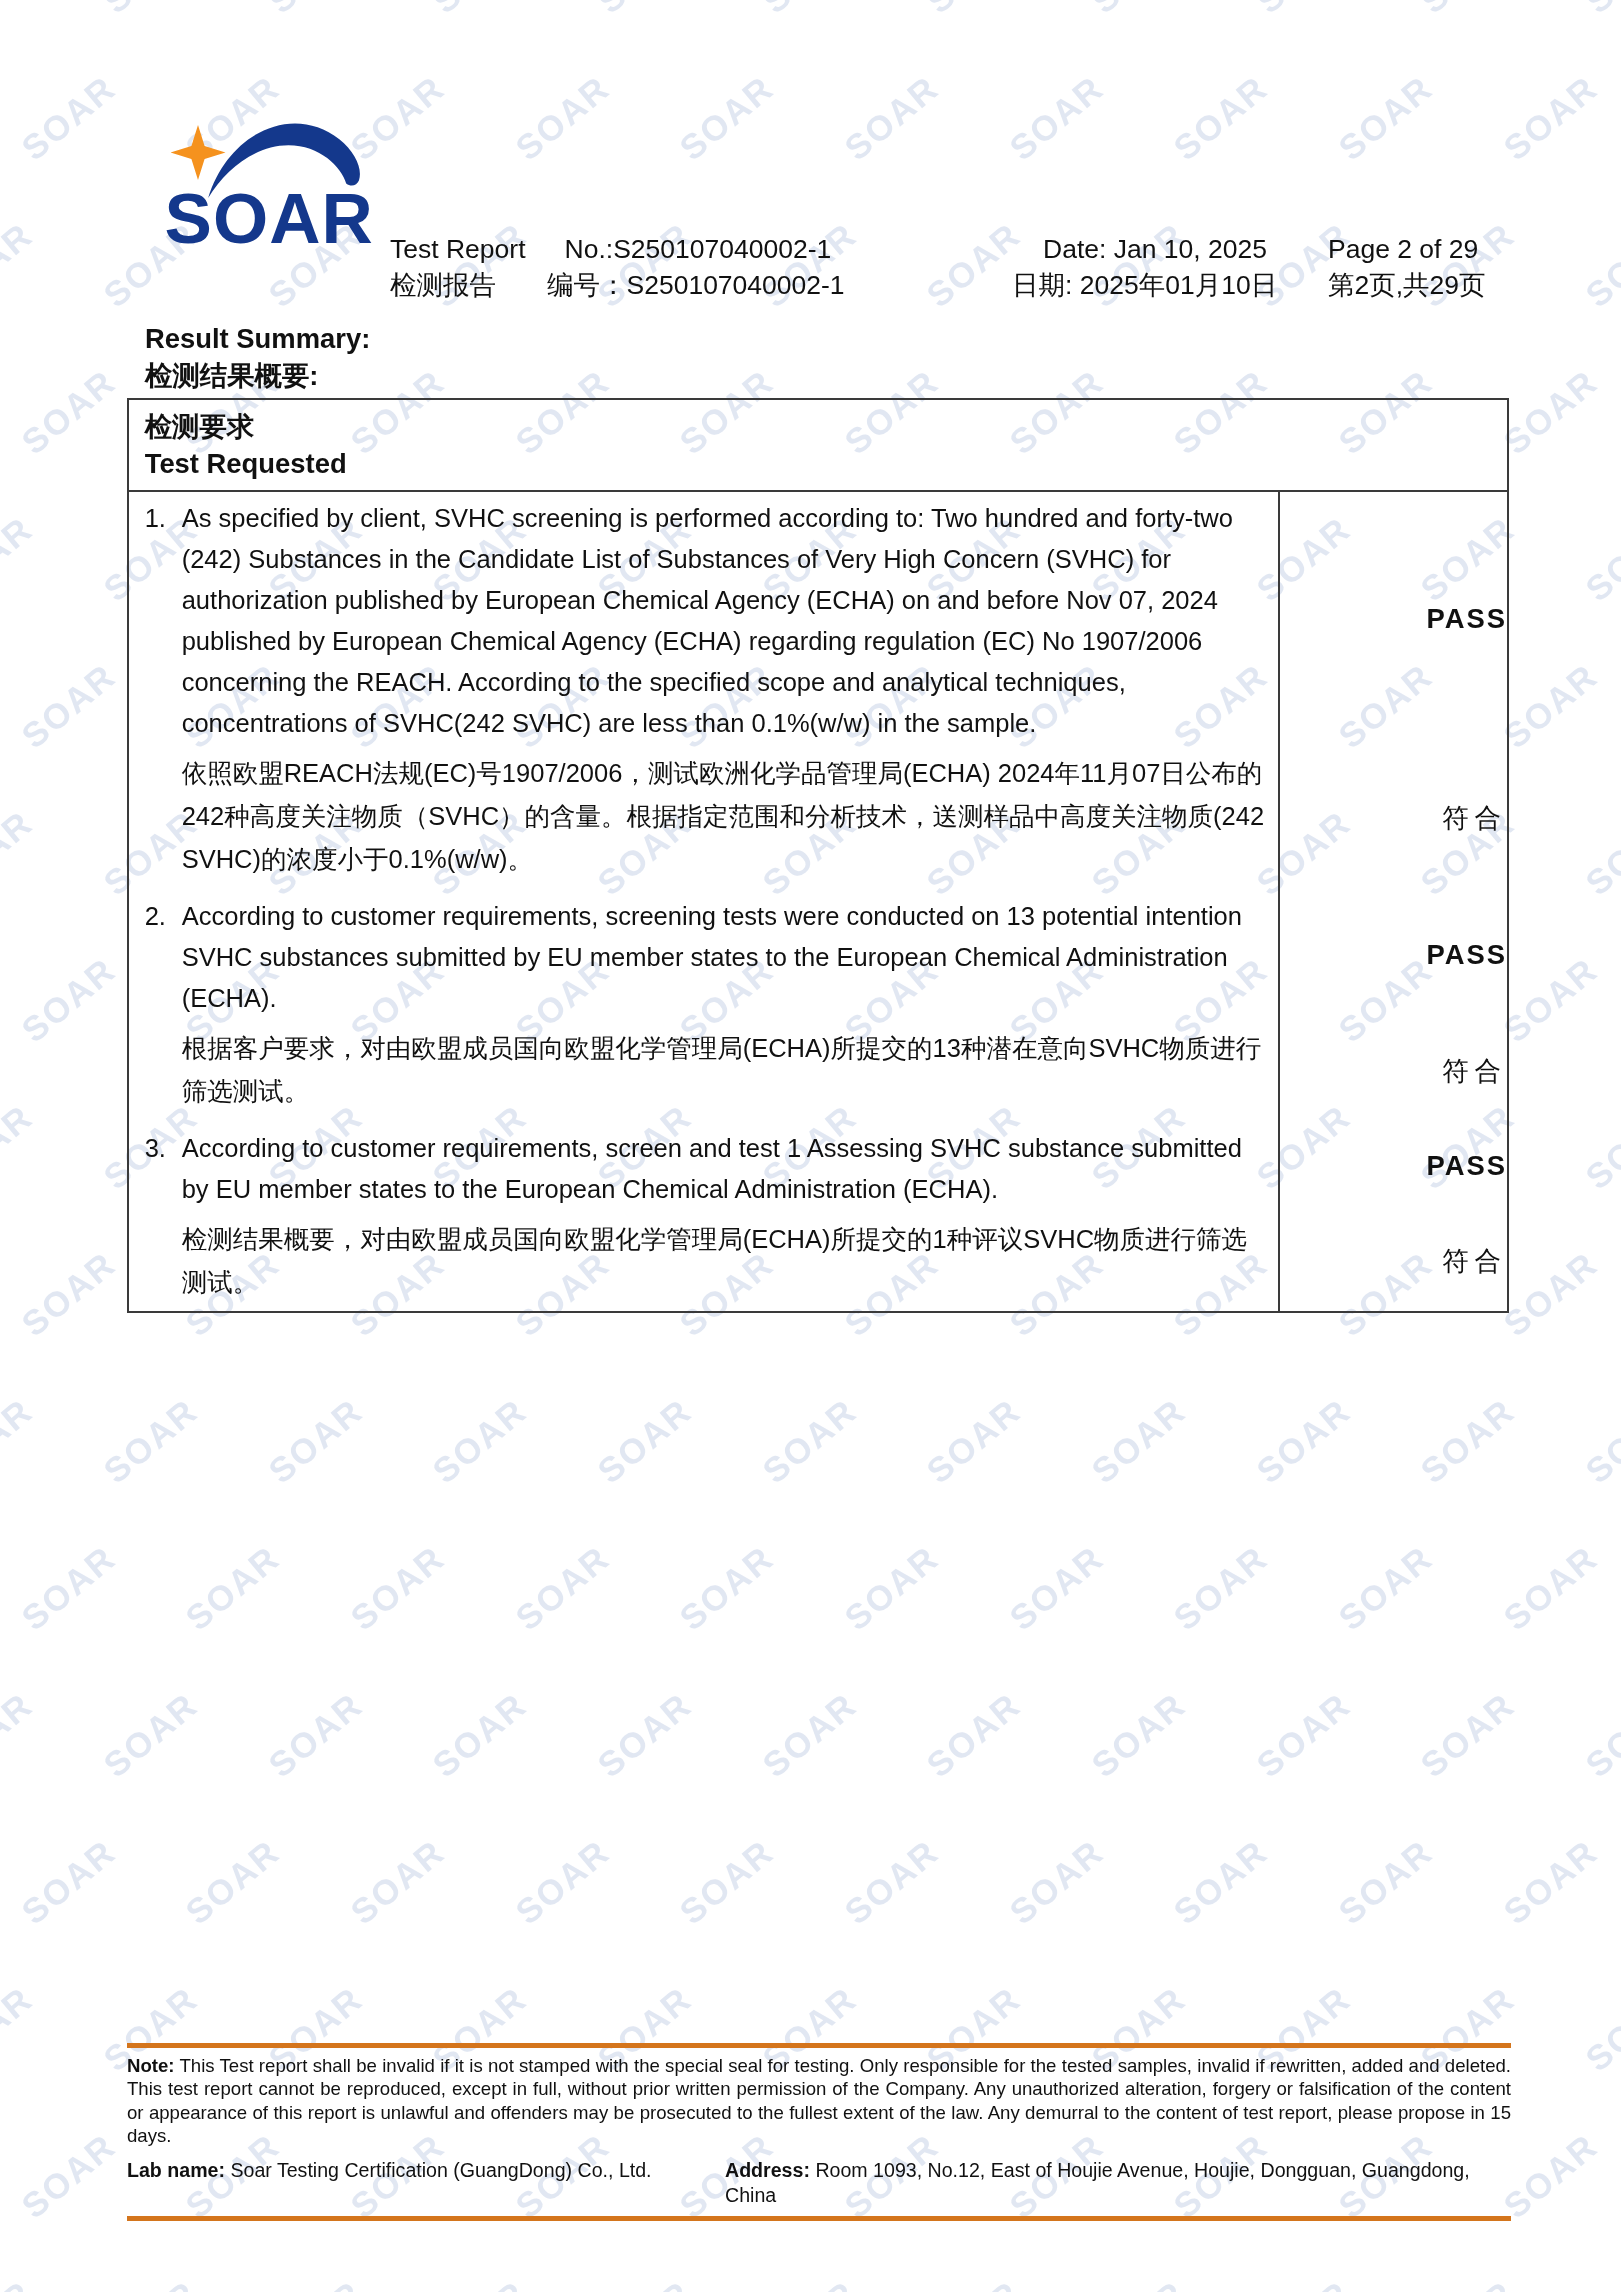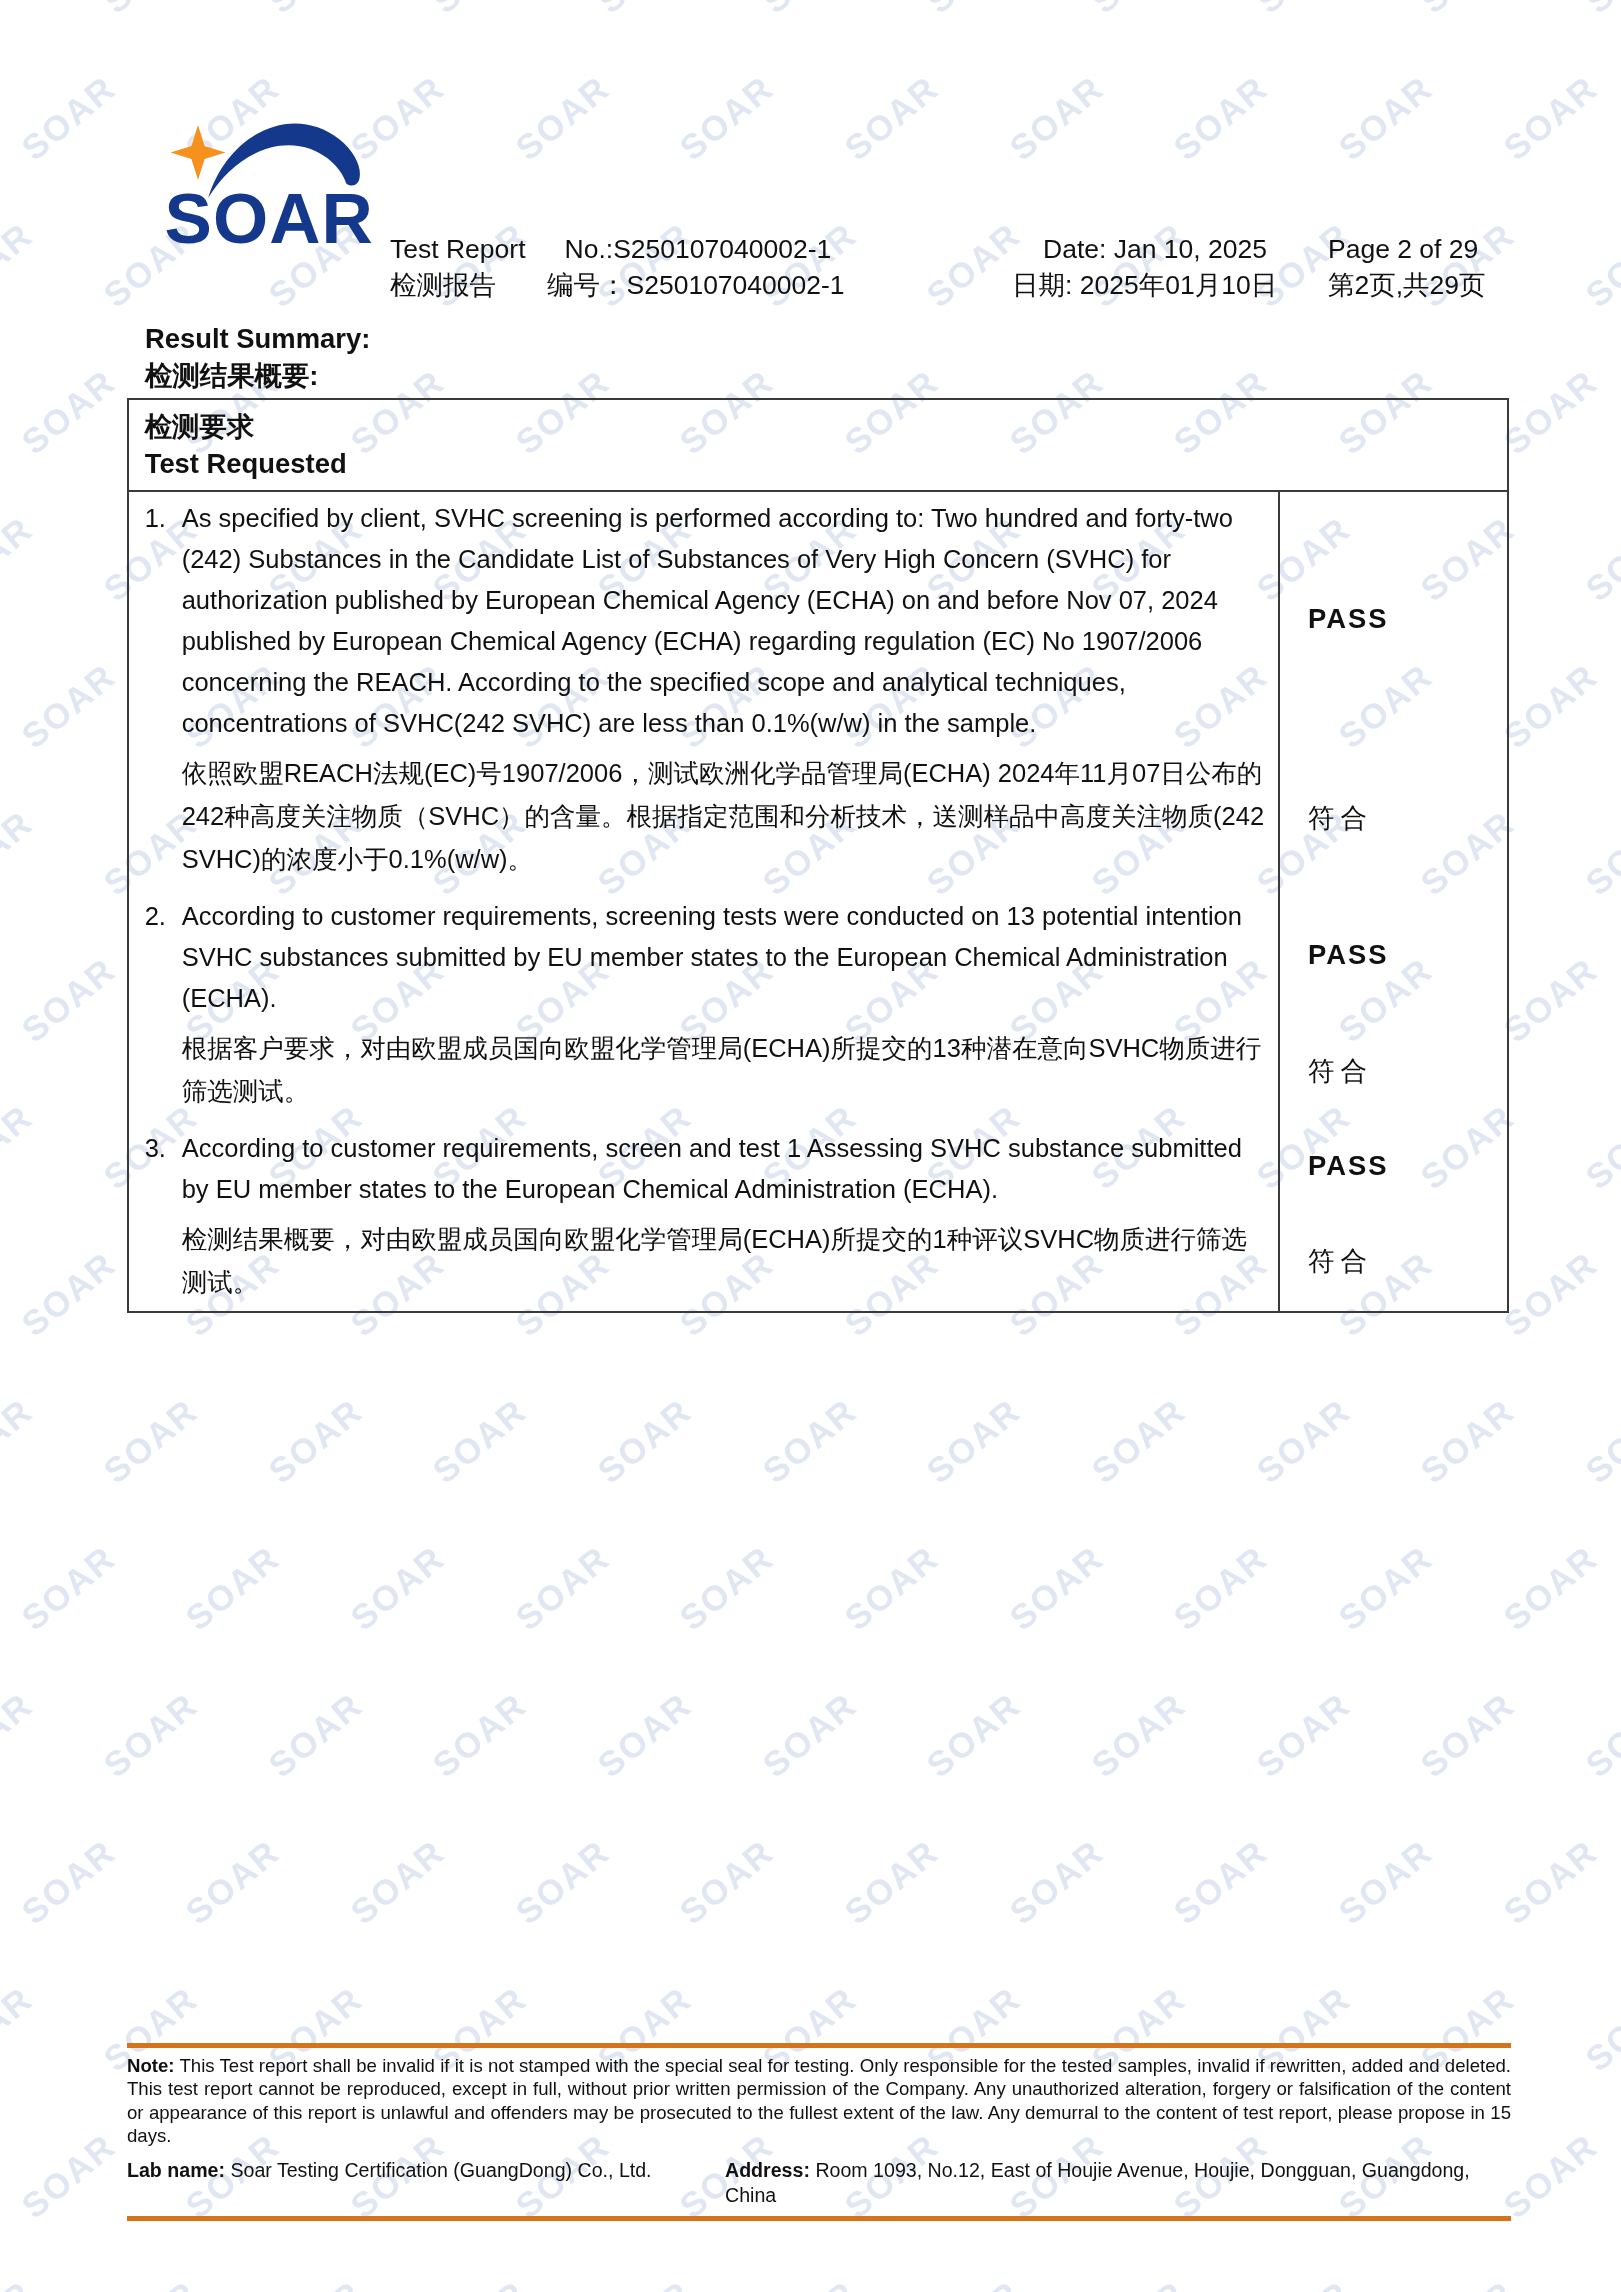--- a/index.html
+++ b/index.html
@@ -41,21 +41,21 @@
   .rtable{
     position:absolute;left:127px;top:398px;width:1378px;
     border:2px solid #3a3a3a;background:transparent;
   }
   .thead{display:flex;border-bottom:2px solid #3a3a3a;}
   .th-left{width:1149px;padding:7.8px 0 7.8px 15.7px;font-weight:bold;font-size:27.4px;line-height:37px;}
   .th-right{flex:1;border-left:2px solid #3a3a3a;display:flex;flex-direction:column;
     justify-content:center;align-items:center;font-weight:bold;font-size:27.4px;line-height:37px;padding:7.8px 0;}
   .trow{display:flex;}
   .td-left{width:1149px;padding:0 13.7px 0 15.7px;box-sizing:border-box;}
-  .td-right{flex:1;border-left:2px solid #3a3a3a;display:flex;align-items:center;justify-content:flex-start;padding-left:28px;}
+  .td-right{flex:1;border-left:2px solid #3a3a3a;display:flex;align-items:center;justify-content:flex-end;padding-left:28px;}
   .item-en{display:flex;font-size:25.5px;line-height:41px;margin:6.9px 0 2px 0;}
   .item-en .num{width:37px;flex:none;}
   .item-en .txt{flex:1;}
   .item-zh{font-size:25.5px;line-height:43px;margin:5.9px 0 7.8px 0;padding-left:37px;}
   .pass{font-weight:bold;font-size:27.4px;letter-spacing:2px;}
   .fuhe{font-size:26.5px;letter-spacing:5.9px;}
   
   .footer{position:absolute;left:127px;top:2043px;width:1384px;}
   .orange-line{height:4.9px;background:#d4751c;width:100%;}
   .note{font-size:18.6px;line-height:23.5px;text-align:justify;margin:5.9px 0 9.8px 0;color:#111;}

